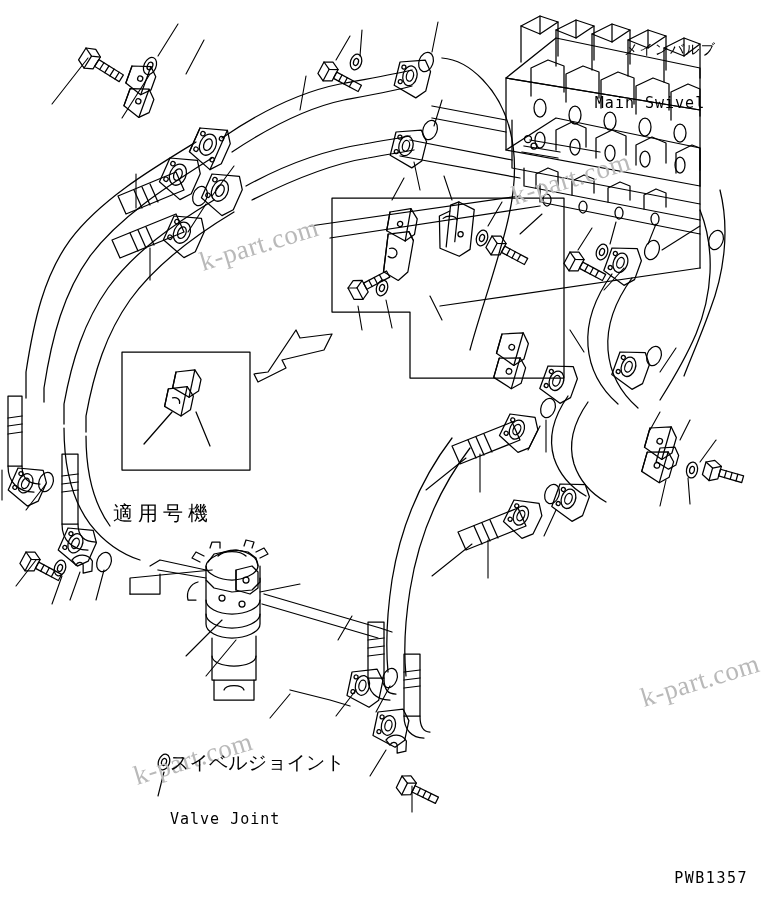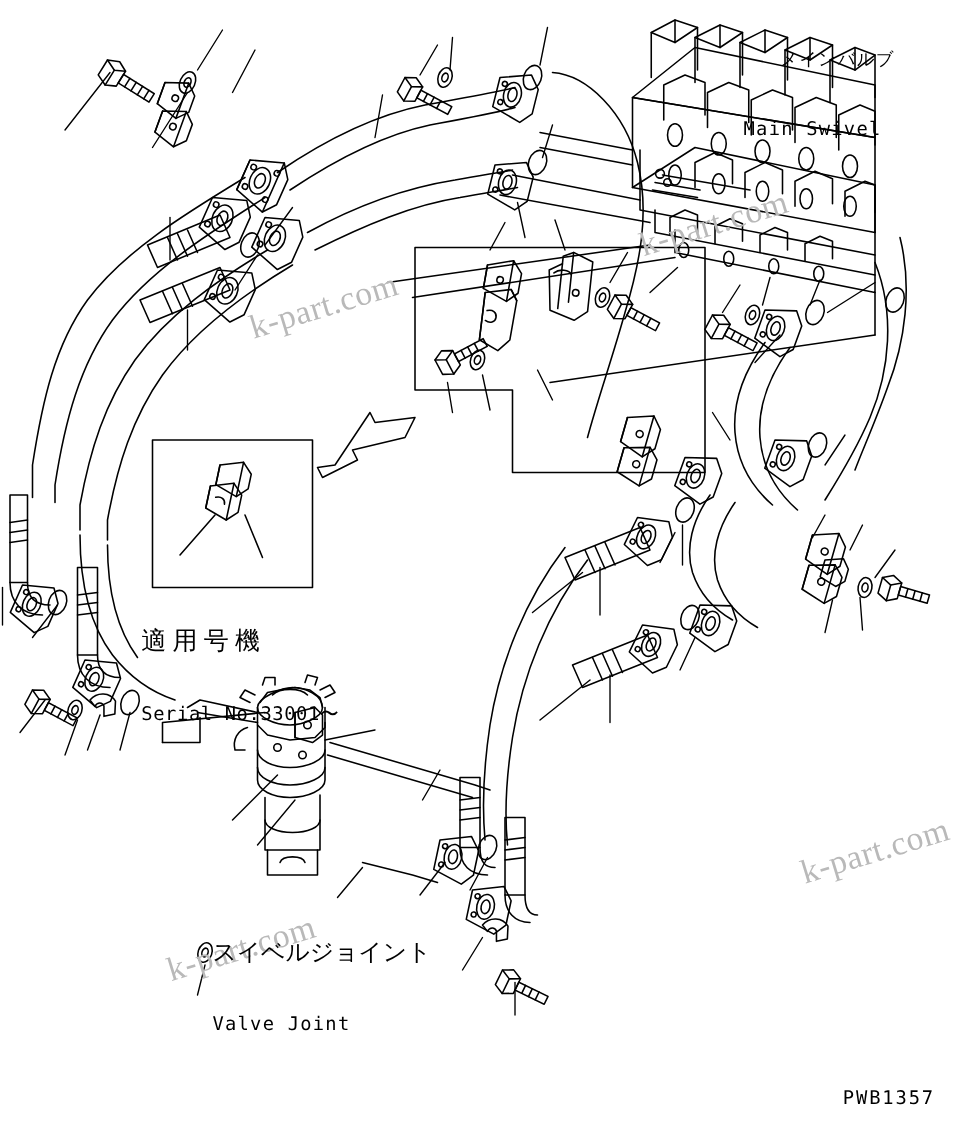--- a/index.html
+++ b/index.html
@@ -35,21 +35,21 @@
     user-select: none;
   }
   .lbl {
     position: absolute;
     white-space: pre;
     color: #000000;
     font-family: "DejaVu Sans Mono", monospace;
     line-height: 1.22;
   }
   #title-main-valve { right: 56px; top: 4px; text-align: center; font-size: 15px; }
-  #title-main-valve .jp { letter-spacing: 1px; font-family:Liberation Mono, monospace; font-size: 14px; display:block;margin-left:40px; }
+  #title-main-valve .jp { letter-spacing: 1px; font-family:Liberation Sans, sans-serif; font-size: 14px; display:block;margin-left:40px; }
   #title-main-valve .en { font-size: 15px; display:block; letter-spacing: 1px;}
   #label-serial { left: 113px; top: 464px; font-size: 15px; }
   #label-serial .jp { display:block; font-family:Liberation Serif, serif; letter-spacing: 5px; font-size: 20px; }
   #label-serial .en { display:block; font-size: 15px; letter-spacing: 0.5px; }
   #label-swivel { left: 170px; top: 714px; font-size: 15px; }
   #label-swivel .jp { display:block; font-family:"DejaVu Sans", sans-serif; letter-spacing: 0px; font-size: 19px; }
   #label-swivel .en { display:block; font-size: 15px; letter-spacing: 1px; }
   #label-partno { right: 24px; bottom: 12px; font-size: 15px; letter-spacing: 1.5px; }
 </style>
 </head>
@@ -690,21 +690,20 @@
   <div class="wm" style="left:637px; top:684px; transform: rotate(-17deg);">k-part.com</div>
   <div class="wm" style="left:130px; top:762px; transform: rotate(-17deg);">k-part.com</div>
 
   <div class="lbl" id="title-main-valve">
     <span class="jp">メインバルブ</span>
     <span class="en">Main Swivel</span>
   </div>
 
   <div class="lbl" id="label-serial">
     <span class="jp">適用号機</span>
-    <span class="en">Serial No.33001〜</span>
   </div>
 
   <div class="lbl" id="label-swivel">
     <span class="jp">スイベルジョイント</span>
     <span class="en">Valve Joint</span>
   </div>
 
   <div class="lbl" id="label-partno">PWB1357</div>
 
 </div>

